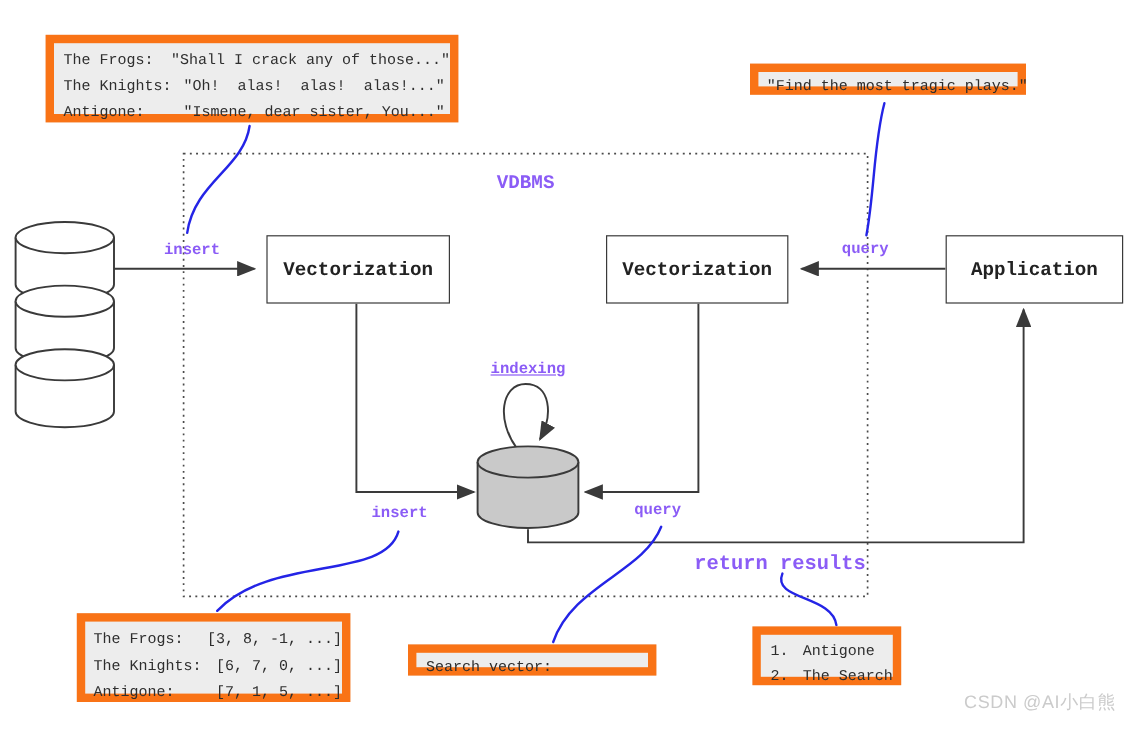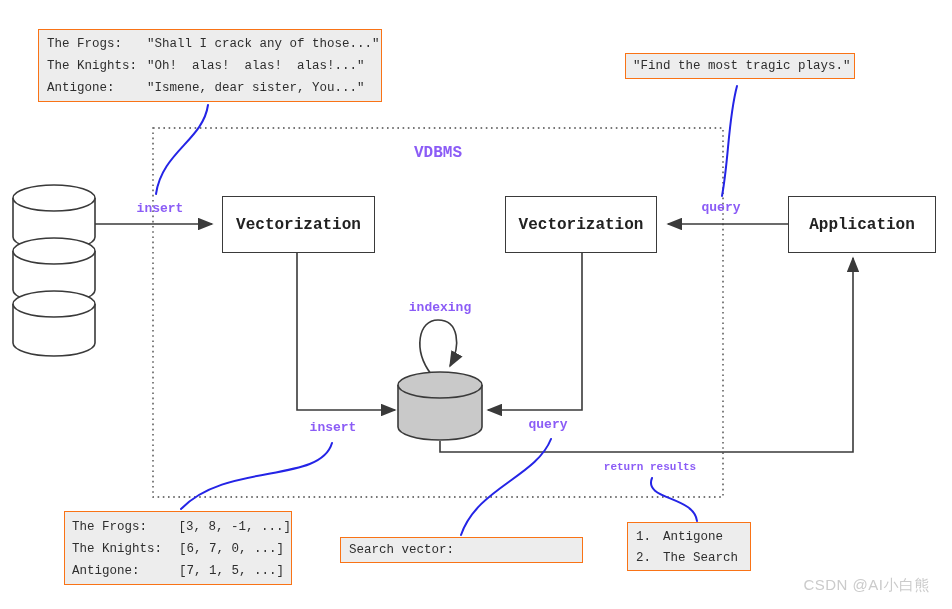--- a/index.html
+++ b/index.html
@@ -10,36 +10,36 @@
   }
   #diagram-svg { position:absolute; left:0; top:0; }
   .ln   { stroke:var(--color-line,#3a3a3a); fill:none; stroke-width:1.6px; }
   .shape{ stroke:var(--color-line,#3a3a3a); stroke-width:1.6px; fill:#ffffff; }
   .store{ fill:var(--color-cylinder-fill,#c9c9c9); }
   .blue { stroke:var(--color-blue,#2424e6); fill:none; stroke-width:2px; stroke-linecap:round; }
   .boundary { stroke:#4a4a4a; fill:none; stroke-width:1.4px; stroke-dasharray:1.6 3.6; }
 
   .qbox {
     position:absolute; background:var(--color-box-bg,#ededed);
-    border:1px solid #f97316; box-sizing:border-box; font-size:12.5px;
+    border:7px solid #f97316; box-sizing:border-box; font-size:12.5px;
   }
   .qbox .row { display:flex; }
   .qbox span { white-space:pre; }
 
   .docs-box    { left:38px;  top:29px;  width:344px; height:73px; padding:3px 0 0 8px; }
   .docs-box .row { line-height:22px; }
   .docs-box .nm  { width:100px; }
 
   .query-quote-box { left:625px; top:53px; width:230px; height:26px; line-height:24px; padding-left:7px; white-space:pre; }
 
   .vectors-box { left:64px; top:511px; width:228px; height:74px; padding:4px 0 0 7px; }
   .vectors-box .row { line-height:22px; }
   .vectors-box .nm  { width:107px; }
 
-  .search-box { left:340px; top:537px; width:243px; height:26px; display:flex; line-height:24px; padding-left:8px; }
+  .search-box { left:340px; top:537px; width:207px; height:26px; display:flex; line-height:24px; padding-left:8px; }
   .search-box .nm { width:114px; }
 
   .results-box { left:627px; top:522px; width:124px; height:49px; padding:4px 0 0 8px; }
   .results-box .row { line-height:21px; }
   .results-box .nm  { width:27px; }
 
   .node {
     position:absolute; background:#fff; border:1.7px solid var(--color-line,#3a3a3a);
     display:flex; align-items:center; justify-content:center;
     font-size:16px; font-weight:bold; box-sizing:border-box; color:#222;text-align:center;
@@ -47,22 +47,22 @@
   .vect-left  { left:222px; top:196px; width:153px; height:57px; }
   .vect-right { left:505px; top:196px; width:152px; height:57px; }
   .application{ left:788px; top:196px; width:148px; height:57px; }
 
   .lbl { position:absolute; font-size:13px; font-weight:bold; transform:translateX(-50%); white-space:pre; color:#8b5cf6; }
   #lbl-vdbms        { left:438px; top:144px; font-size:16px; }
   #lbl-insert-top   { left:160px; top:201px; }
   #lbl-query-top    { left:721px; top:200px; }
   #lbl-insert-bottom{ left:333px; top:420px; }
   #lbl-query-bottom { left:548px; top:417px; }
-  #lbl-indexing     { left:440px; top:300px; }
-  #lbl-return       { left:650px; top:461px; font-size:11px; }
+  #lbl-indexing     { left:440px; top:300px;text-decoration:underline; }
+  #lbl-return       { left:650px; top:461px; font-size:17px; }
 
   .watermark {
     position:absolute; right:22px; top:576px;
     font:15px "Liberation Sans","DejaVu Sans",sans-serif;
     color:#cbcbcb; letter-spacing:0.5px;
   }
 </style>
 </head>
 <body>
 

